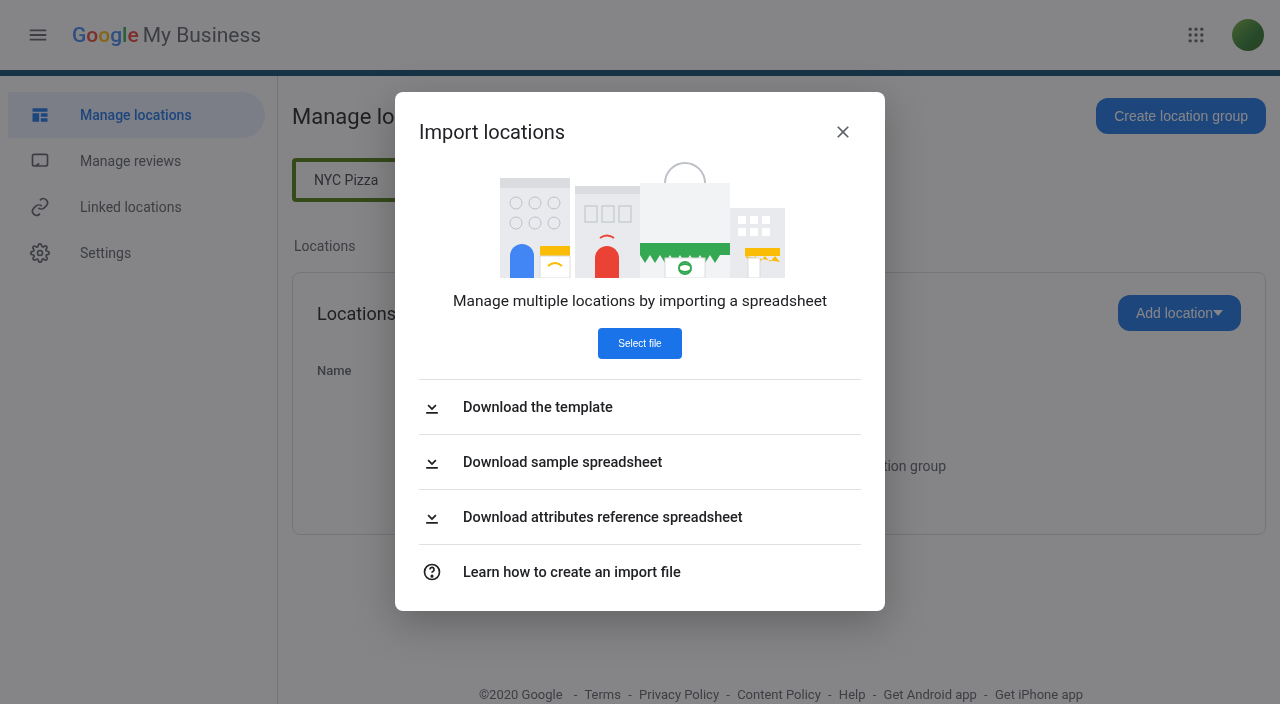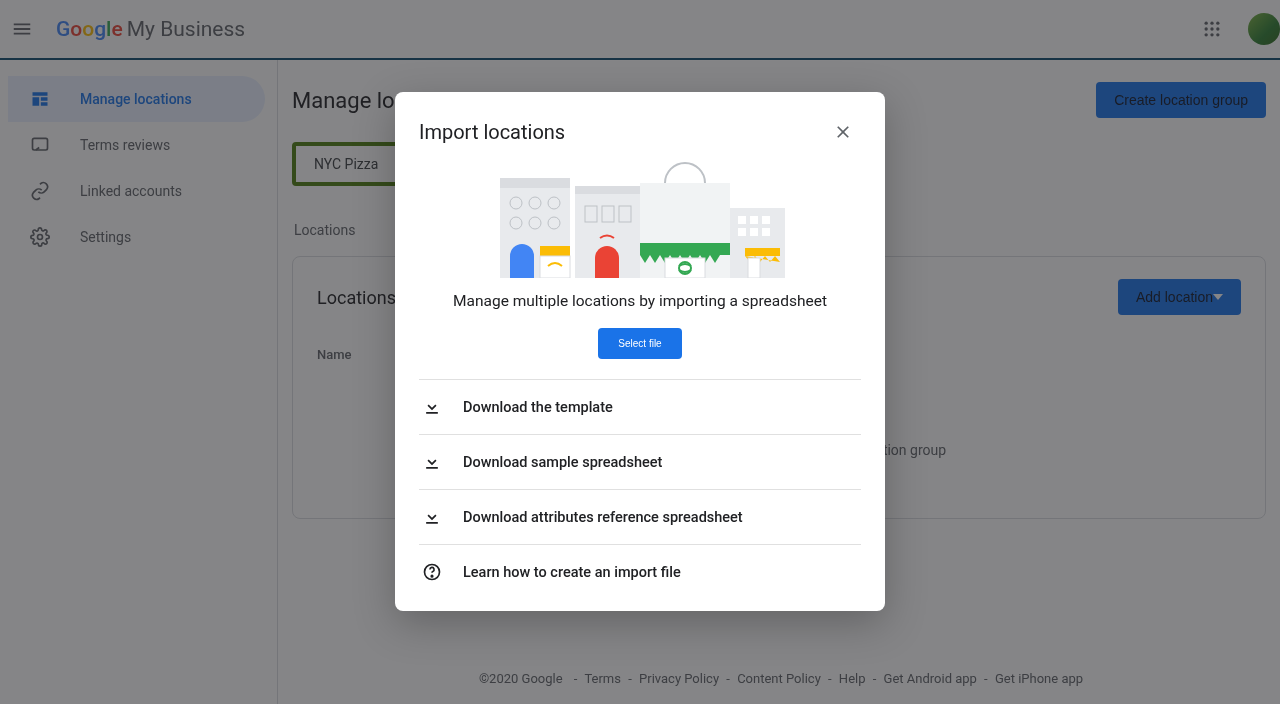--- a/index.html
+++ b/index.html
@@ -7,25 +7,25 @@
     font-family: 'Google Sans', Roboto, Arial, sans-serif;
     background: #fff;
     width: 1280px;
     height: 704px;
     overflow: hidden;
     position: relative;
     color: #202124;
   }
   
   .header {
-    height: 60px;
-    border-bottom: 2px solid #0c4a6e;
+    height: 76px;
+    border-bottom: 6px solid #0c4a6e;
     display: flex;
     align-items: center;
-    padding: 0 0;
+    padding: 0 16px;
     justify-content: space-between;
   }
   .header-left { display: flex; align-items: center; gap: 12px; }
   .hamburger {
     width: 44px; height: 44px; display:flex;align-items:center;justify-content:center;
     color:#5f6368; cursor:pointer; border-radius:50%;
   }
   .logo { display:flex; align-items:center; font-size:21px; color:#5f6368; letter-spacing:0; }
   .logo .g1{color:#4285F4} .logo .g2{color:#EA4335} .logo .g3{color:#FBBC05}
   .logo .g4{color:#4285F4} .logo .g5{color:#34A853} .logo .g6{color:#EA4335}
@@ -36,21 +36,21 @@
   .avatar{width:32px;height:32px;border-radius:50%;background:linear-gradient(135deg,#7cb342,#2e7d32 60%,#33691e);cursor:pointer;}
   
   .body-wrap{display:flex;height:644px;padding-left:8px;}
   .sidebar{width:270px;padding-top:16px;border-right:1px solid #dadce0;}
   .side-item{display:flex;align-items:center;height:46px;padding-left:20px;gap:28px;color:#5f6368;font-size:14px;cursor:pointer;border-radius:0 24px 24px 0;margin-right:12px;}
   .side-item.active{background:#e8f0fe;color:#1a73e8;font-weight:500;}
   .side-item .icon{width:24px;height:24px;display:flex;align-items:center;justify-content:center;}
   .main{flex:1;padding:22px 14px 0 14px;position:relative;}
   .main-header{display:flex;justify-content:space-between;align-items:center;margin-bottom:24px;}
   .page-title{font-size:22px;color:#202124;font-weight:400;}
-  .btn{background:#1a73e8;color:#0f172a;border:none;border-radius:4px;font-size:14px;padding:10px 18px;cursor:pointer;font-weight:500;}
+  .btn{background:#1a73e8;color:#ffffff;border:none;border-radius:12px;font-size:14px;padding:10px 18px;cursor:pointer;font-weight:500;}
   .btn.primary{background:#1a73e8;}
   .chip{display:inline-flex;border:4px solid #4d7c0f;border-radius:4px;padding:10px 18px;background:#fff;font-size:14px;color:#3c4043;}
   .section-label{font-size:14px;color:#5f6368;margin:36px 0 18px 2px;}
   .card{border:1px solid #dadce0;border-radius:8px;padding:22px 24px 60px;min-height:260px;}
   .card-head{display:flex;justify-content:space-between;align-items:center;margin-bottom:32px;}
   .card-title{font-size:18px;color:#202124;}
   .btn-dd{display:flex;align-items:center;gap:0;}
   .col-name{font-size:13px;color:#5f6368;font-weight:500;}
   .empty-text{text-align:center;color:#5f6368;font-size:14px;margin-top:80px;}
   .footer{position:absolute;bottom:18px;left:0;right:0;text-align:center;color:#5f6368;font-size:13px;margin-top:12px;}
@@ -115,30 +115,30 @@
       </span>
       <span>Manage locations</span>
     </div>
     <div class="side-item">
       <span class="icon">
         <svg width="20" height="20" viewBox="0 0 24 24" fill="none" stroke="#5f6368" stroke-width="2">
             <rect x="3" y="4" width="18" height="14" rx="2"></rect>
             <path d="M7 18l4-3"></path>
           </svg>
       </span>
-      <span>Terms reviews</span>
+      <span>Manage reviews</span>
     </div>
     <div class="side-item">
       <span class="icon">
         <svg width="20" height="20" viewBox="0 0 24 24" fill="none" stroke="#5f6368" stroke-width="2">
             <path d="M10 13a5 5 0 0 0 7 0l3-3a5 5 0 0 0-7-7l-1 1"></path>
             <path d="M14 11a5 5 0 0 0-7 0l-3 3a5 5 0 0 0 7 7l1-1"></path>
           </svg>
       </span>
-      <span>Linked accounts</span>
+      <span>Linked locations</span>
     </div>
     <div class="side-item">
       <span class="icon">
         <svg width="20" height="20" viewBox="0 0 24 24" fill="none" stroke="#5f6368" stroke-width="2">
             <circle cx="12" cy="12" r="3"></circle>
             <path d="M19.4 15a1.7 1.7 0 0 0 .3 1.8l.1.1a2 2 0 1 1-2.8 2.8l-.1-.1a1.7 1.7 0 0 0-1.8-.3 1.7 1.7 0 0 0-1 1.5V21a2 2 0 1 1-4 0v-.1a1.7 1.7 0 0 0-1-1.5 1.7 1.7 0 0 0-1.8.3l-.1.1a2 2 0 1 1-2.8-2.8l.1-.1a1.7 1.7 0 0 0 .3-1.8 1.7 1.7 0 0 0-1.5-1H3a2 2 0 1 1 0-4h.1a1.7 1.7 0 0 0 1.5-1 1.7 1.7 0 0 0-.3-1.8l-.1-.1a2 2 0 1 1 2.8-2.8l.1.1a1.7 1.7 0 0 0 1.8.3h0a1.7 1.7 0 0 0 1-1.5V3a2 2 0 1 1 4 0v.1a1.7 1.7 0 0 0 1 1.5h0a1.7 1.7 0 0 0 1.8-.3l.1-.1a2 2 0 1 1 2.8 2.8l-.1.1a1.7 1.7 0 0 0-.3 1.8v0a1.7 1.7 0 0 0 1.5 1H21a2 2 0 1 1 0 4h-.1a1.7 1.7 0 0 0-1.5 1z"></path>
           </svg>
       </span>
       <span>Settings</span>
     </div>

